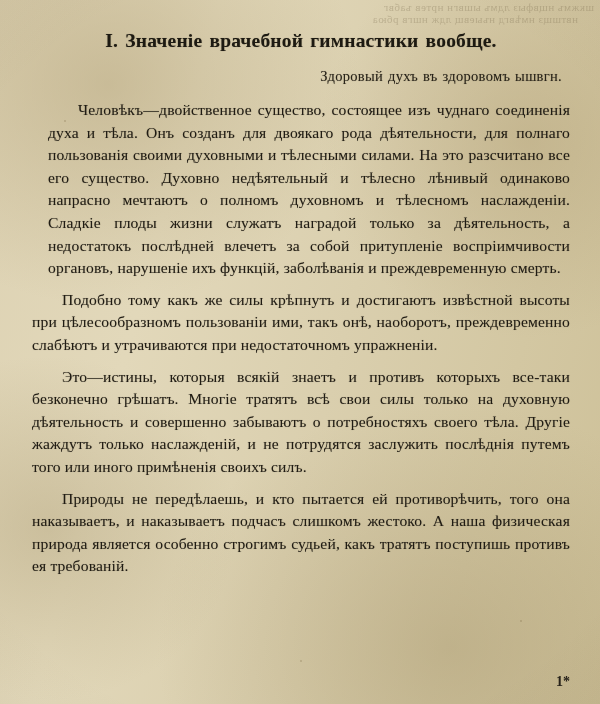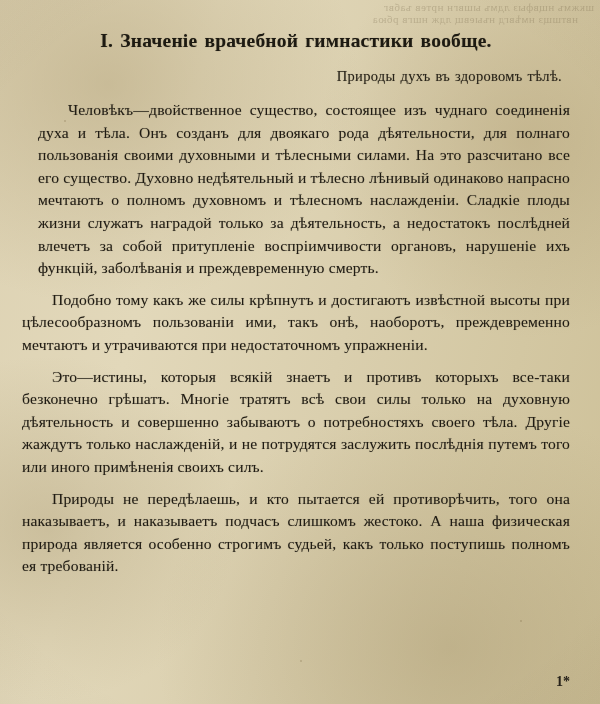--- a/index.html
+++ b/index.html
@@ -56,21 +56,21 @@
   .ghost-strip .gline {
     position: absolute;
     white-space: nowrap;
   }
   .ghost-strip .g1 { top: 1px; left: 6px; }
   .ghost-strip .g2 { top: 13px; left: 22px; }
 
   .content {
     position: relative;
     z-index: 2;
-    padding: 30px 30px 0 22px;
+    padding: 30px 30px 0 32px;
     box-sizing: border-box;
   }
 
   h1.chapter-title {
     margin: 0;
     padding: 0 0 4px 0;
     text-align: center;
     font-size: 19.5px;
     font-weight: bold;
     color: #1d1a12;
@@ -142,24 +142,24 @@
   <div class="speck" style="left:190px; top:520px; width:2px; height:2px;"></div>
   <div class="speck" style="left:520px; top:620px; width:2px; height:2px;"></div>
   <div class="speck" style="left:300px; top:660px; width:2px; height:2px;"></div>
   <div class="speck" style="left:88px; top:400px; width:2px; height:2px;"></div>
   <div class="speck" style="left:470px; top:178px; width:2px; height:2px;"></div>
 
   <div class="content">
 
     <h1 class="chapter-title">I. Значеніе врачебной гимнастики вообще.</h1>
 
-    <div class="epigraph">Природы духъ въ здоровомъ тѣлѣ.</div>
+    <div class="epigraph">Здоровый духъ въ здоровомъ ышвгн.</div>
 
     <p class="body-par">Человѣкъ—двойственное существо, состоящее изъ чуднаго соединенія духа и тѣла. Онъ созданъ для двоякаго рода дѣятельности, для полнаго пользованія своими духовными и тѣлесными силами. На это разсчитано все его существо. Духовно недѣятельный и тѣлесно лѣнивый одинаково напрасно мечтаютъ о полномъ духовномъ и тѣлесномъ наслажденіи. Сладкіе плоды жизни служатъ наградой только за дѣятельность, а недостатокъ послѣдней влечетъ за собой притупленіе воспріимчивости органовъ, нарушеніе ихъ функцій, заболѣванія и преждевременную смерть.</p>
-    <p class="body-par">Подобно тому какъ же силы крѣпнутъ и достигаютъ извѣстной высоты при цѣлесообразномъ пользованіи ими, такъ онѣ, наоборотъ, преждевременно мечтаютъ и утрачиваются при недостаточномъ упражненіи.</p>
+    <p class="body-par">Подобно тому какъ же силы крѣпнутъ и достигаютъ извѣстной высоты при цѣлесообразномъ пользованіи ими, такъ онѣ, наоборотъ, преждевременно слабѣютъ и утрачиваются при недостаточномъ упражненіи.</p>
     <p class="body-par">Это—истины, которыя всякій знаетъ и противъ которыхъ все-таки безконечно грѣшатъ. Многіе тратятъ всѣ свои силы только на духовную дѣятельность и совершенно забываютъ о потребностяхъ своего тѣла. Другіе жаждутъ только наслажденій, и не потрудятся заслужить послѣднія путемъ того или иного примѣненія своихъ силъ.</p>
-    <p class="body-par">Природы не передѣлаешь, и кто пытается ей противорѣчить, того она наказываетъ, и наказываетъ подчасъ слишкомъ жестоко. А наша физическая природа является особенно строгимъ судьей, какъ только поступишь полномъ ея требованій.</p>
+    <p class="body-par">Природы не передѣлаешь, и кто пытается ей противорѣчить, того она наказываетъ, и наказываетъ подчасъ слишкомъ жестоко. А наша физическая природа является особенно строгимъ судьей, какъ тратятъ поступишь противъ ея требованій.</p>
 
   </div>
 
   <div class="signature">1*</div>
 
 </div>
 
 </body></html>

